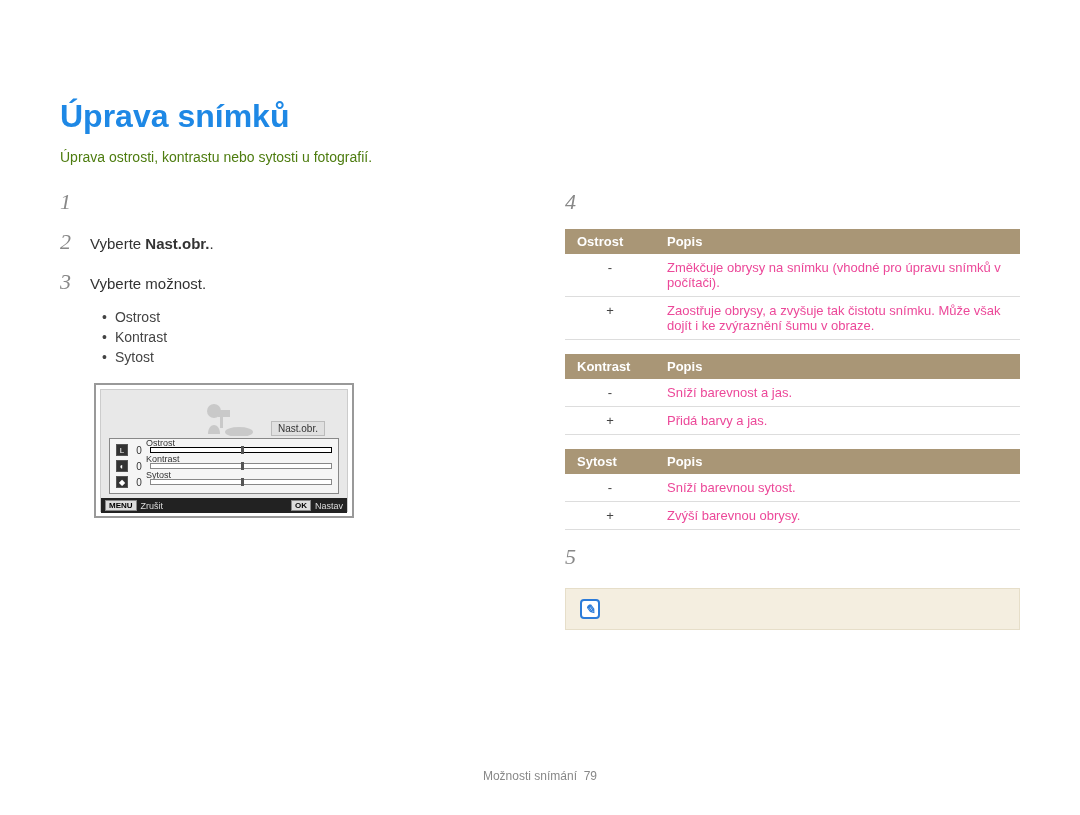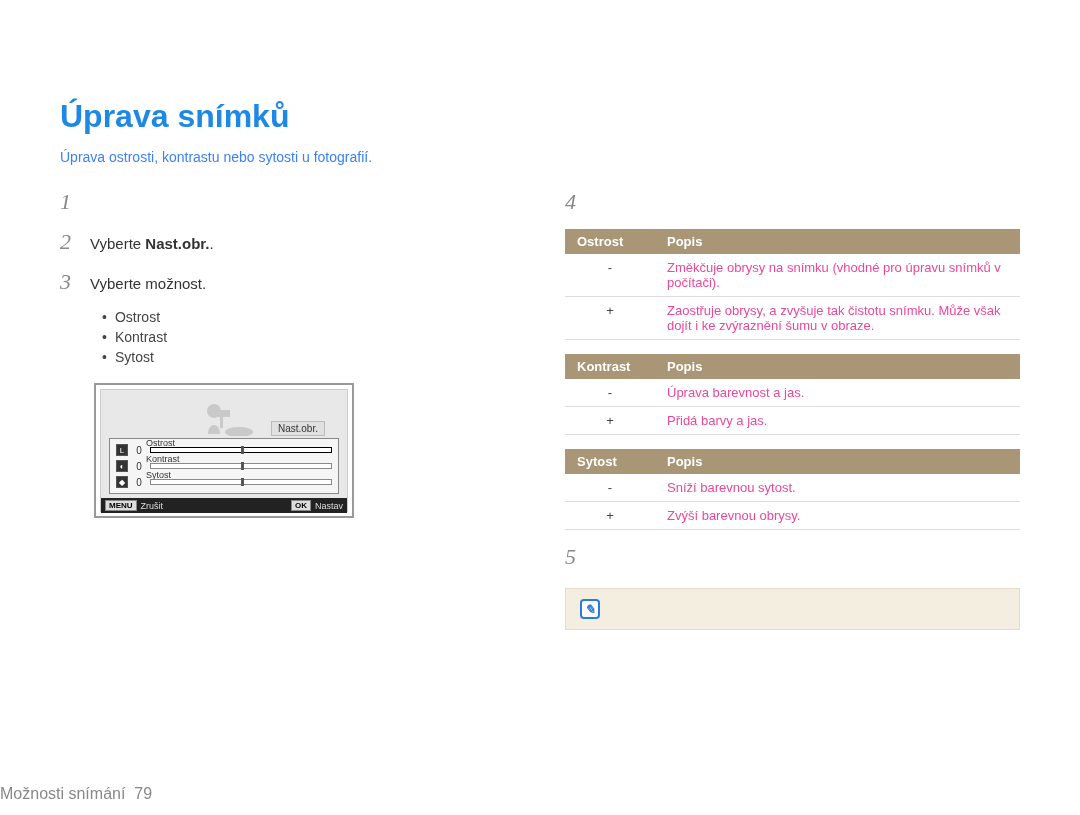--- a/index.html
+++ b/index.html
@@ -14,21 +14,21 @@
   }
   h1.title {
     color: #1e88e5;
     font-size: 32px;
     font-weight: bold;
     margin-bottom: 14px;
     margin-top: 48px;
   }
   .subtitle {
     font-size: 14px;
-    color: #3b82f6;
+    color: #4d7c0f;
     margin-bottom: 24px;
   }
   .columns {
     display: flex;
     gap: 50px;
   }
   .col { flex: 1; }
   .step {
     display: flex;
     align-items: baseline;
@@ -196,24 +196,24 @@
     color: #2b7bd9;
     display: flex; align-items: center; justify-content: center;
     font-weight: bold;
     font-style: italic;
     background: #fff;
     font-size: 13px;
   }
 
   .footer {
     position: absolute;
-    bottom: 12px;
+    bottom: 32px;
     left: 0; right: 0;
-    text-align: left;
-    font-size: 16px;
+    text-align: center;
+    font-size: 12px;
     color: #888;
   }
 </style>
 </head>
 <body>
 
 <h1 class="title">Úprava snímků</h1>
 <div class="subtitle">Úprava ostrosti, kontrastu nebo sytosti u fotografií.</div>
 
 <div class="columns">
@@ -307,21 +307,21 @@
       </table>
 
     <table class="desc">
       <tbody>
           <tr>
         <th>Kontrast</th>
         <th>Popis</th>
       </tr>
       <tr>
         <td class="key">-</td>
-        <td>Úprava barevnost a jas.</td>
+        <td>Sníží barevnost a jas.</td>
       </tr>
       <tr>
         <td class="key">+</td>
         <td>Přidá barvy a jas.</td>
       </tr>
     </tbody>
       </table>
 
     <table class="desc">
       <tbody>

